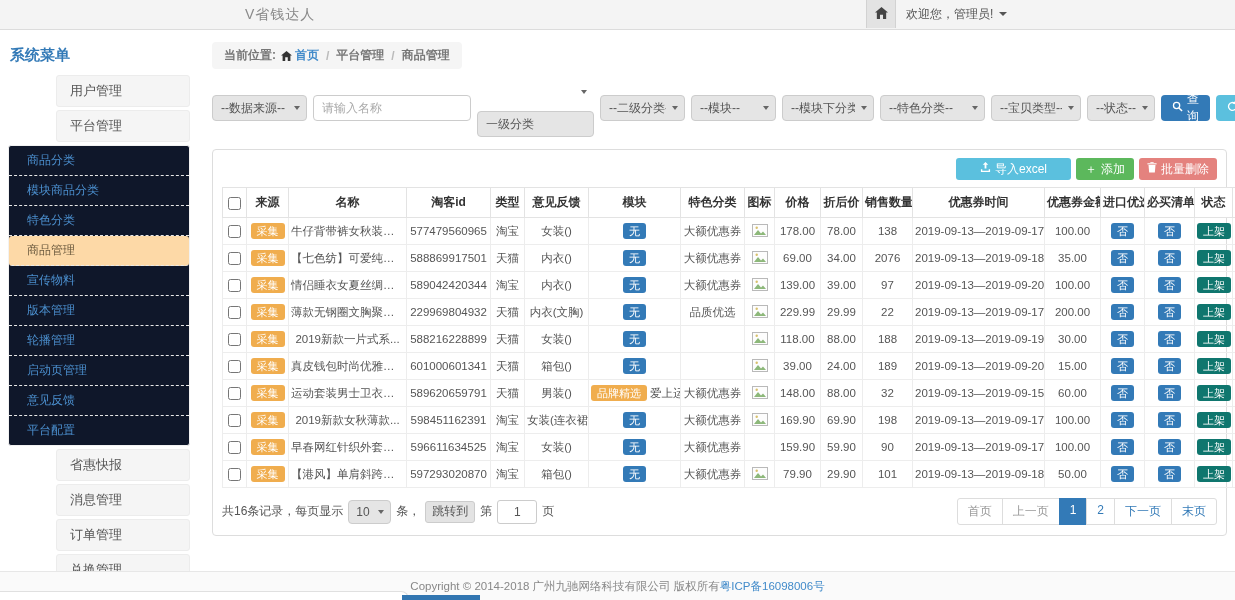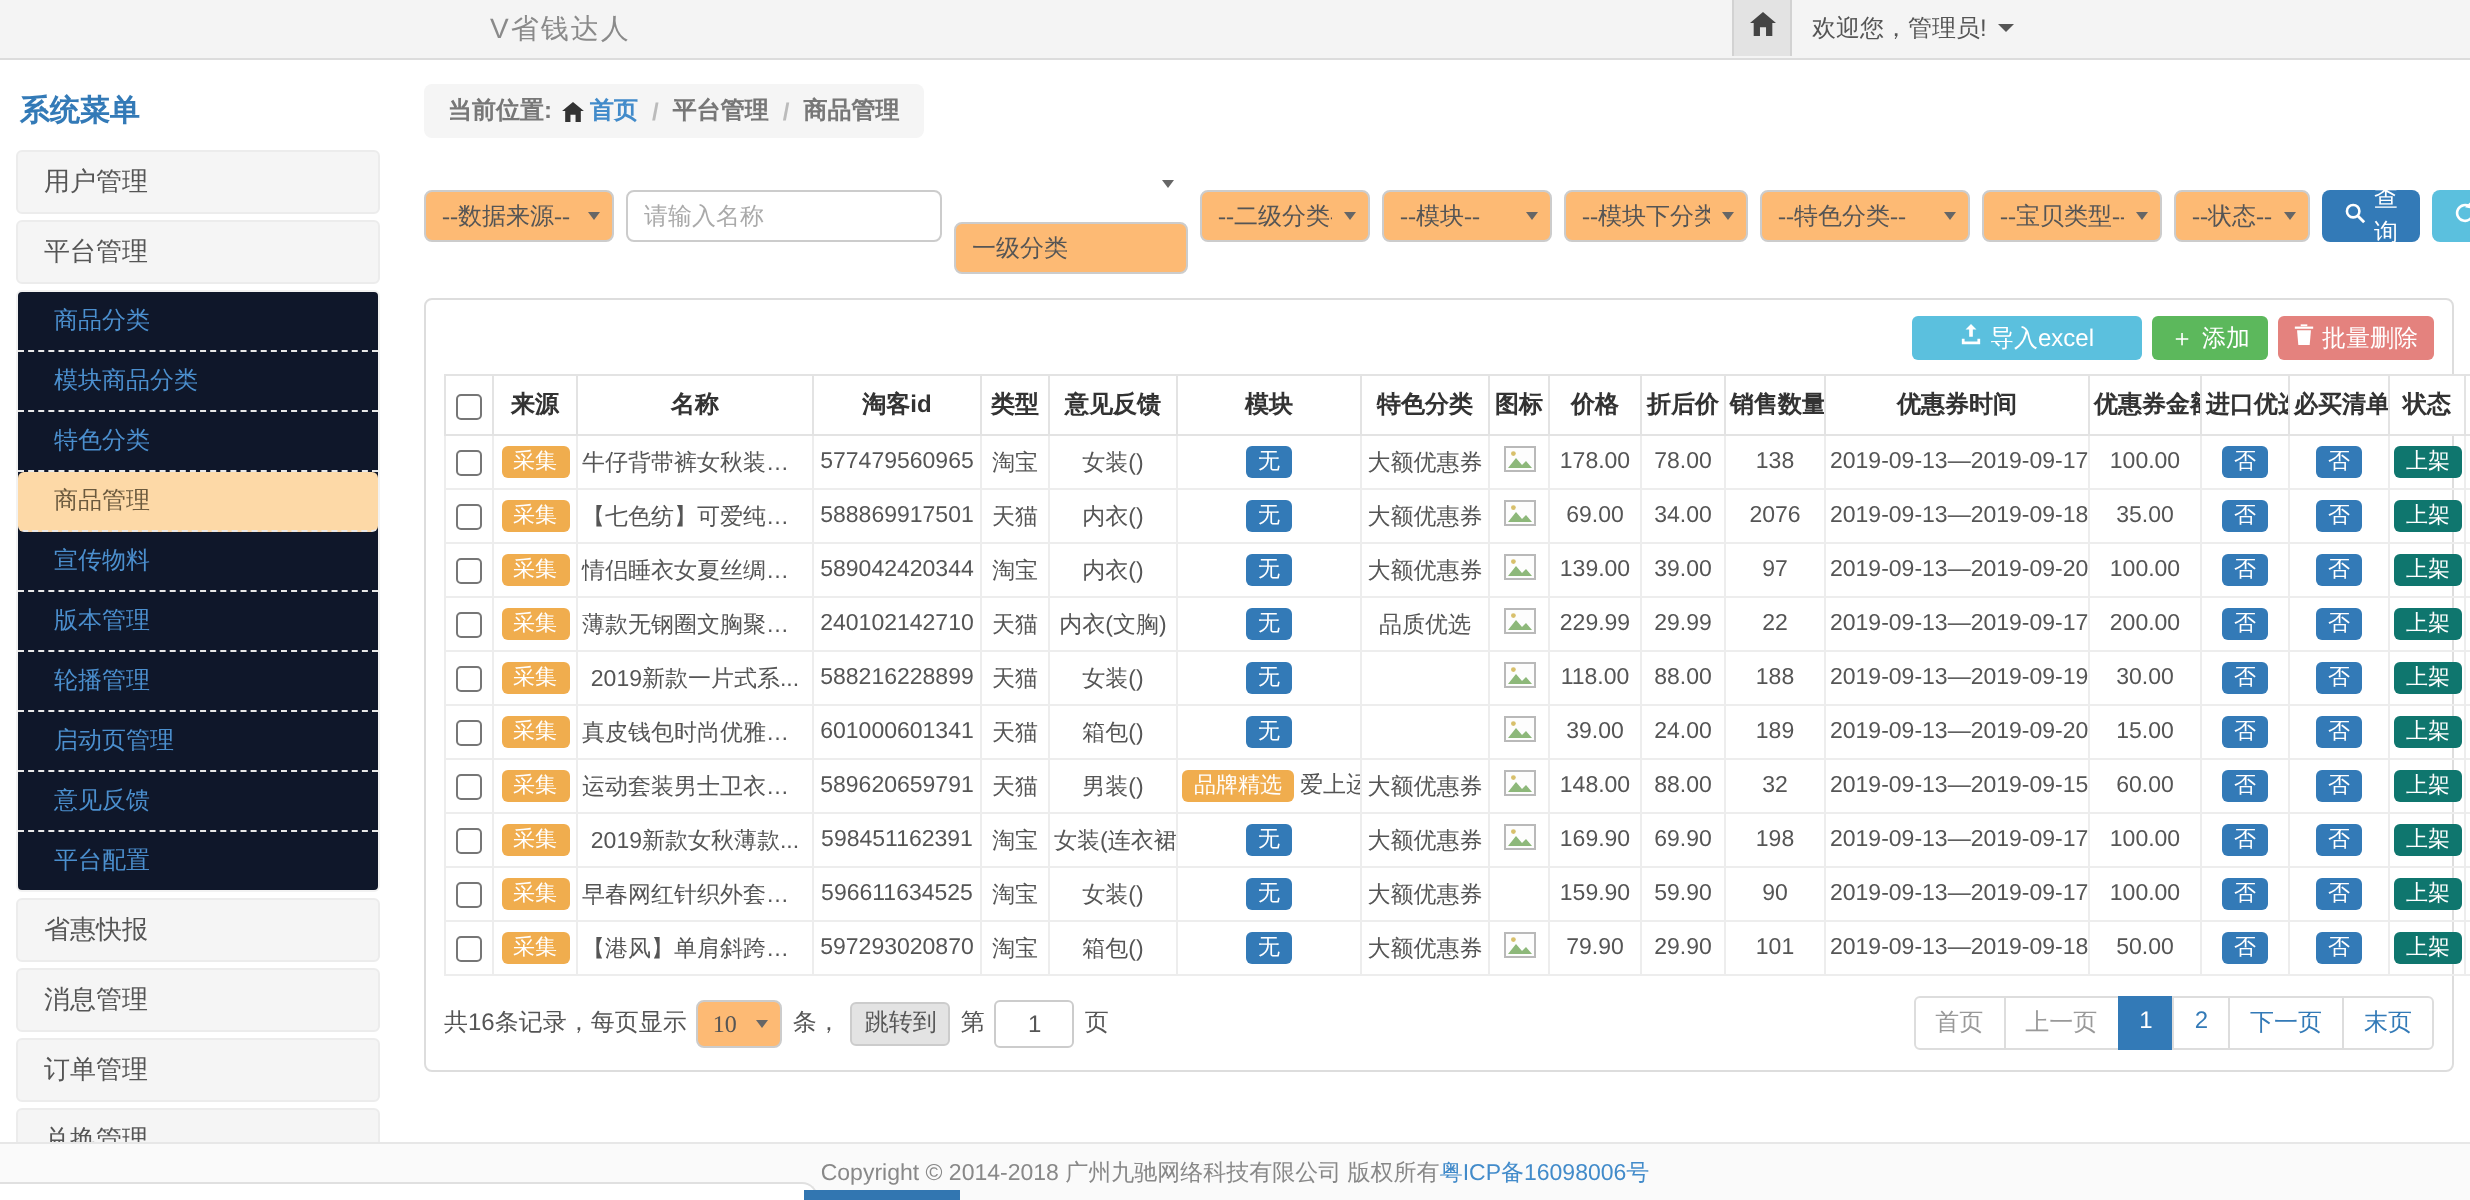--- a/index.html
+++ b/index.html
@@ -11,40 +11,40 @@
             border-left:1px solid #d2d2d2;border-right:1px solid #d2d2d2;display:flex;align-items:center;
             justify-content:center;color:#444;cursor:pointer;}
   .user-menu{position:absolute;left:906px;top:0;height:28px;display:flex;align-items:center;
              font-size:12px;color:#555;cursor:pointer;}
   .caret-down{display:inline-block;margin-left:6px;width:0;height:0;border-left:4px solid transparent;
               border-right:4px solid transparent;border-top:4px solid #555;}
   .layout{display:flex;align-items:flex-start;}
   .sidebar{width:182px;margin:12px 0 0 8px;flex:none;}
   .sidebar-title{color:#337ab7;font-size:15px;font-weight:bold;margin:4px 0 10px 2px;}
   .menu-group{background:#f5f5f5;border:1px solid #ececec;border-radius:3px;padding:6px 13px;
-              font-size:13px;color:#555;margin-bottom:3px;cursor:pointer;}
+              font-size:13px;color:#555;margin-bottom:3px;cursor:pointer;margin-left:48px;}
   .submenu{border:1px solid #f2f2f2;border-radius:3px;margin-bottom:3px;background:#0f172a;}
   .submenu-item{padding:6px 13px 6px 18px;font-size:12px;color:#4b8fce;border-bottom:1px dashed #e8e8e8;cursor:pointer;}
   .submenu-item:last-child{border-bottom:none;}
   .submenu-item.active{background:#fdd9a7;border-radius:3px;color:#6b5a3e;}
   .main{flex:1;margin:12px 8px 0 22px;min-width:0;}
   .breadcrumb{display:inline-flex;align-items:center;gap:5px;background:#f5f5f5;border-radius:4px;
               padding:5px 12px;font-size:12px;color:#777;font-weight:bold;}
   .breadcrumb .home-link{color:#428bca;display:inline-flex;align-items:center;gap:3px;cursor:pointer;}
   .breadcrumb .home-glyph{color:#333;display:inline-flex;}
   .breadcrumb .sep{color:#bbb;padding:0 2px;}
   .filter-bar{display:flex;gap:6px;margin-top:10px;align-items:center;flex-wrap:nowrap;}
   #filter-controls{display:flex;gap:6px;align-items:center;}
   .select-wrap{position:relative;display:inline-block;}
   .select-wrap::after{content:"";position:absolute;right:7px;top:11px;border-left:3.5px solid transparent;
        border-right:3.5px solid transparent;border-top:4px solid #666;pointer-events:none;}
   .select-wrap.small::after{top:10px;}
   select.filter-select,select.per-page{appearance:none;-webkit-appearance:none;-moz-appearance:none;
-       height:26px;border:1px solid #ccc;border-radius:4px;background:#fdba74;font-size:12px;color:#555;
-       padding:0 18px 0 8px;font-family:Liberation Serif, serif;}
+       height:26px;border:1px solid #ccc;border-radius:4px;background:#e5e5e5;font-size:12px;color:#555;
+       padding:0 18px 0 8px;}
   select.per-page{height:24px;width:43px;padding:0 5px 0 7px;}
   .filter-input{height:24px;border:1px solid #ccc;border-radius:4px;font-size:12px;color:#555;
        padding:0 8px;width:140px;}
   .filter-input::placeholder{color:#aaa;}
   .btn{display:inline-flex;align-items:center;gap:4px;border:none;border-radius:4px;color:#fff;
        font-size:12px;cursor:pointer;}
   .btn-query{background:#337ab7;height:26px;padding:0 11px;}
   .btn-reset{background:#5bc0de;height:26px;padding:0 11px;}
   .panel{border:1px solid #ddd;border-radius:4px;margin-top:12px;padding:8px 9px 10px;}
   .toolbar{display:flex;justify-content:flex-end;gap:5px;margin-bottom:7px;}
@@ -324,21 +324,21 @@
                 <td>100.00</td>
                 <td><span class="badge badge-blue">否</span></td>
                 <td><span class="badge badge-blue">否</span></td>
                 <td><span class="badge badge-green">上架</span></td>
                 <td></td>
               </tr>
               <tr>
                 <td><input type="checkbox" style=""></td>
                 <td><span class="badge badge-orange badge-static">采集</span></td>
                 <td class="name-cell">薄款无钢圈文胸聚拢性...</td>
-                <td>240102142710</td>
+                <td>229969804932</td>
                 <td>天猫</td>
                 <td>内衣(文胸)</td>
                 <td><span class="badge badge-static badge-blue">无</span></td>
                 <td>品质优选</td>
                 <td><span><svg width="16" height="13" viewBox="0 0 16 13">
                       <rect x="0.5" y="0.5" width="15" height="12" fill="#fdfdfd" stroke="#b9b9b9"></rect>
                       <path d="M2 11l4-5 3 3.5 2-2 3 3.5z" fill="#8db87a"></path>
                       <circle cx="4.7" cy="3.8" r="1.2" fill="#d8c06c"></circle>
                     </svg></span></td>
                 <td>229.99</td>

